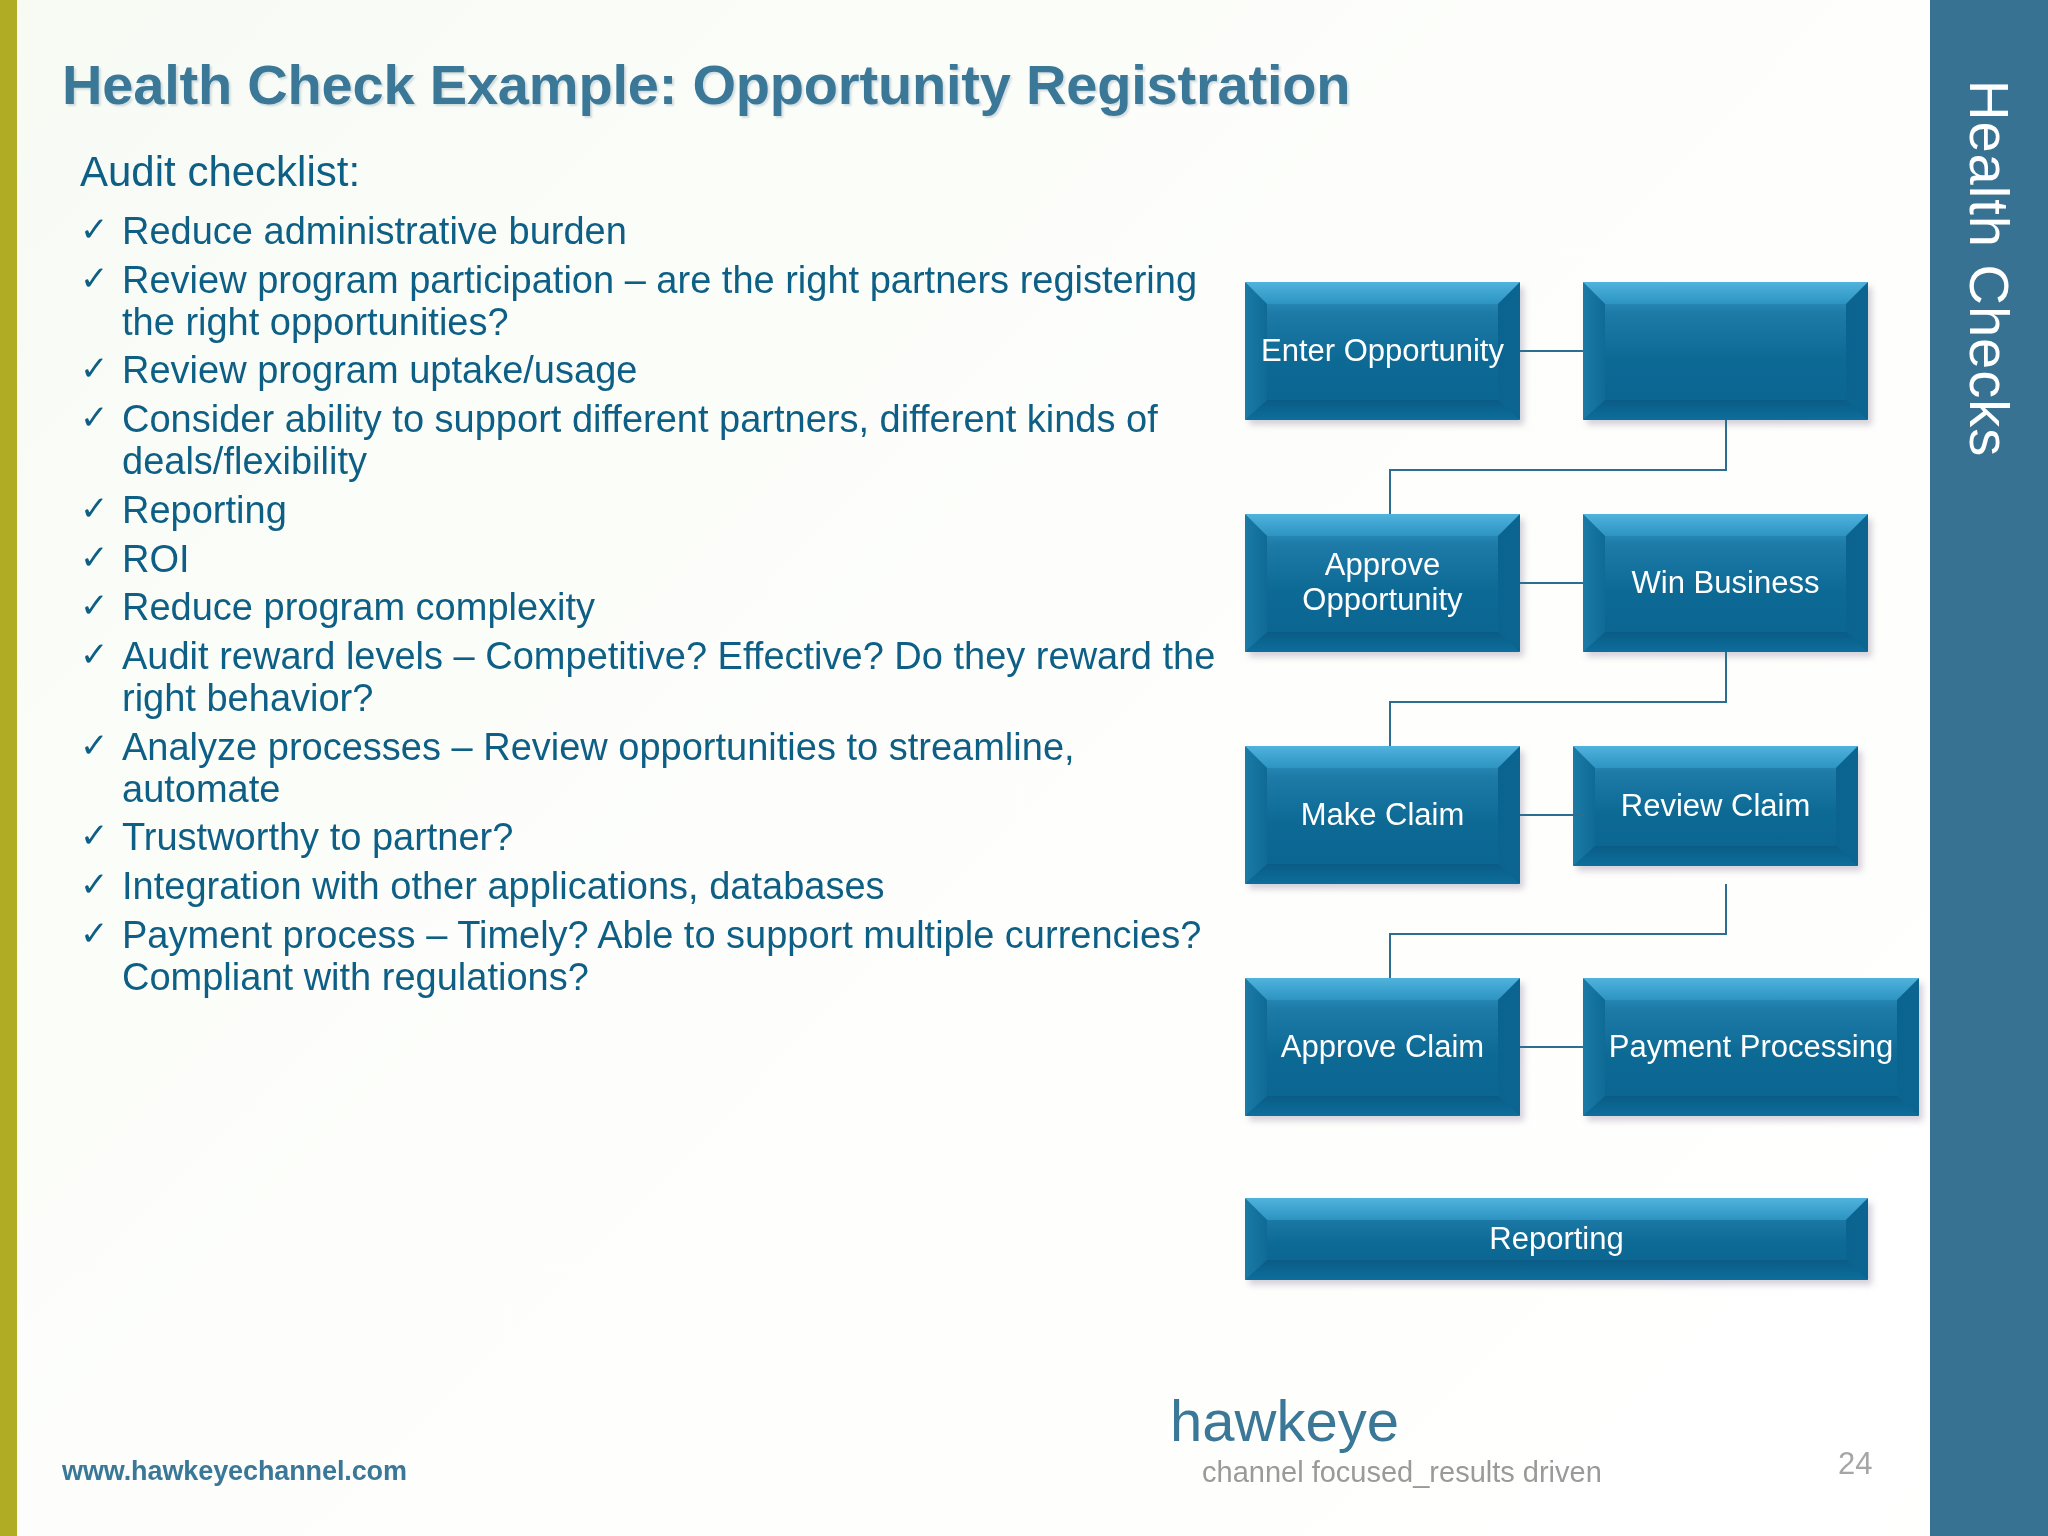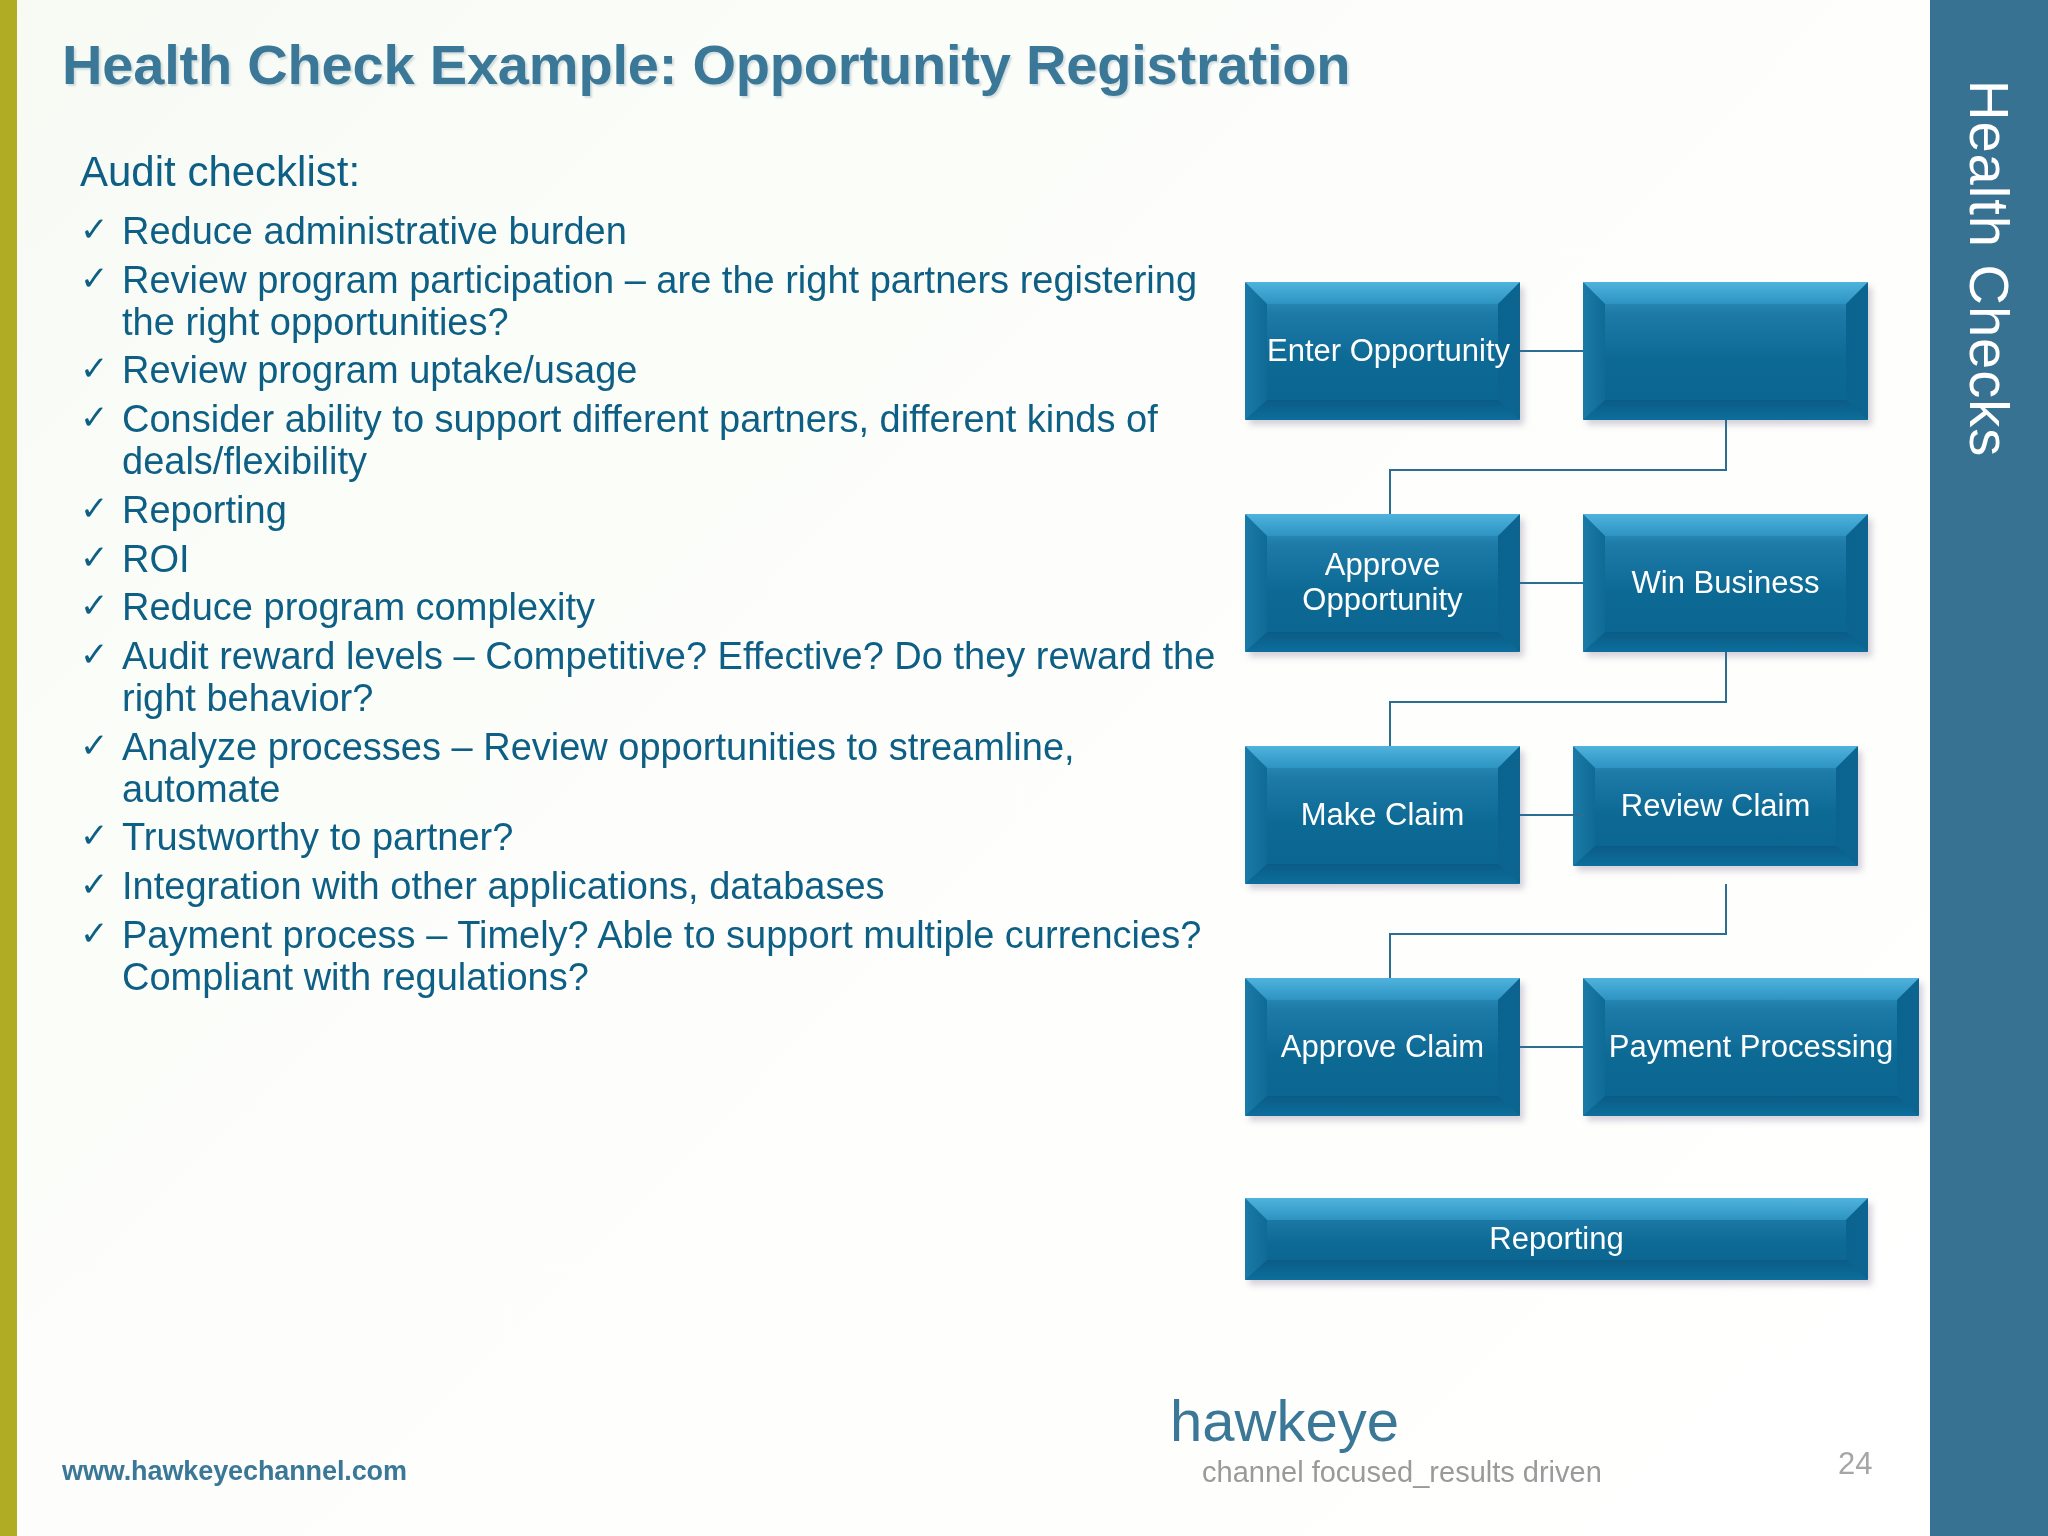--- a/index.html
+++ b/index.html
@@ -51,21 +51,21 @@
     writing-mode: vertical-rl;
     text-orientation: mixed;
     height: 470px;
     line-height: 118px;
   }
 
   
   #page-title {
     position: absolute;
     left: 62px;
-    top: 32px;
+    top: 52px;
     width: 1700px;
     font-size: 56px;
     font-weight: bold;
     color: #3b7898;
     letter-spacing: -0.2px;
     text-shadow: 2px 2px 2px rgba(120,150,170,0.30);
   }
 
   
   #checklist-block {
@@ -264,21 +264,21 @@
       </li>
       <li>
         <span class="tick">✓</span>
         <span>Payment process – Timely? Able to support multiple currencies? Compliant with regulations?</span>
       </li>
     </ul>
   </div>
 
   <div id="flowchart">
 
-    <div class="fc-box" style="left:0px;  top:0px;   width:275px; height:138px;justify-content:flex-end;">
+    <div class="fc-box" style="left:0px;  top:0px;   width:275px; height:138px;">
       <span class="bev-top"></span>
       <span class="bev-bottom"></span>
       <span class="bev-left"></span>
       <span class="bev-right"></span>
       <span class="fc-label">Enter Opportunity</span>
     </div>
     <div class="fc-box" style="left:338px;top:0px;   width:285px; height:138px;">
       <span class="bev-top"></span>
       <span class="bev-bottom"></span>
       <span class="bev-left"></span>

